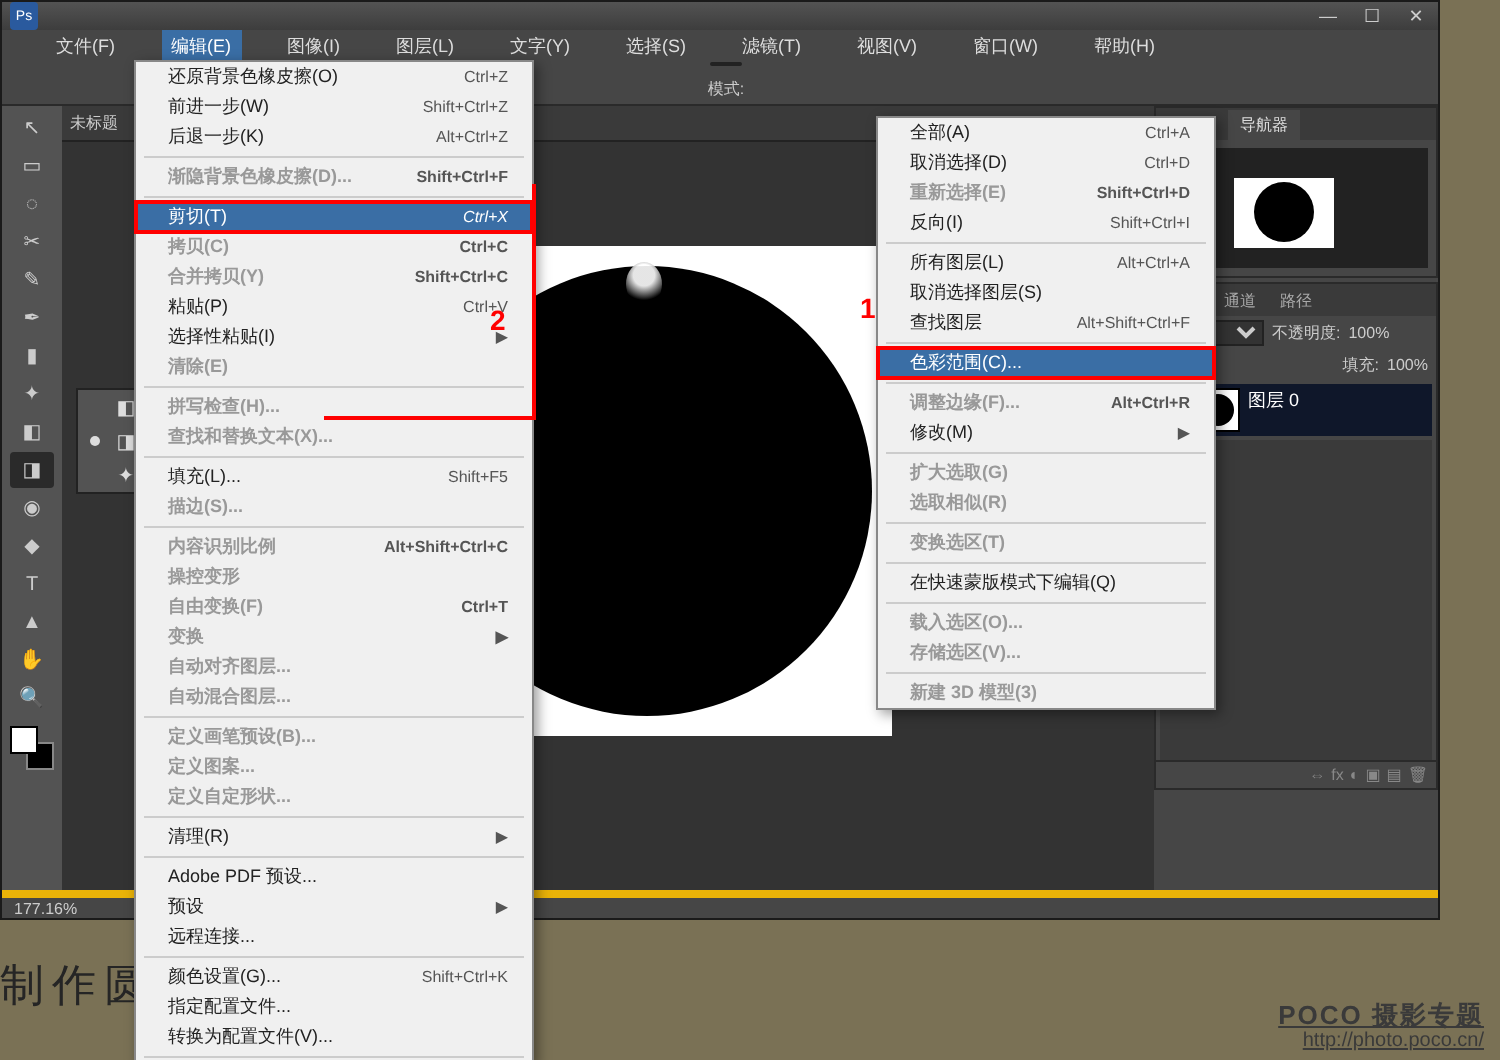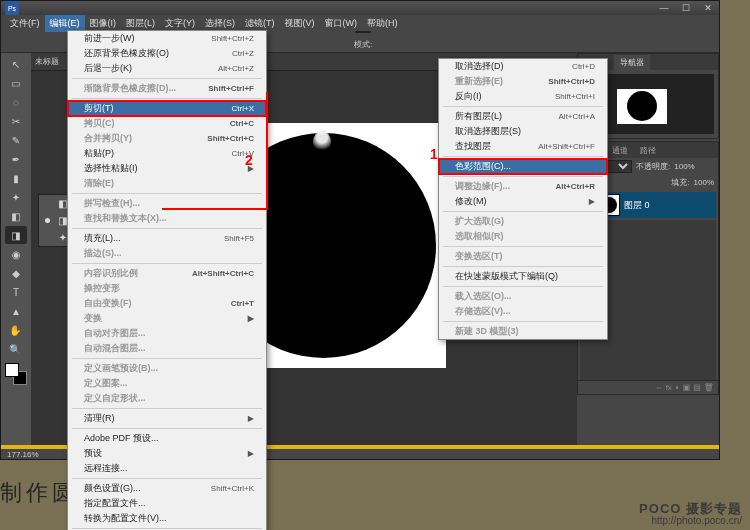--- a/index.html
+++ b/index.html
@@ -3,21 +3,21 @@
 <meta charset="utf-8">
 <style>
   * { margin: 0; padding: 0; box-sizing: border-box; font-family: "Microsoft YaHei", sans-serif; }
   body { background: #7a7155; width: 750px; height: 530px; position: relative; overflow: hidden; }
   .app { position: absolute; top: 0; left: 0; width: 720px; height: 460px; background: #464646; border: 1px solid #1a1a1a; }
   .titlebar { height: 14px; background: linear-gradient(#535353,#3d3d3d); display: flex; align-items: center; font-size: 8px; color: #ccc; }
   .titlebar .logo { width: 14px; height: 14px; background: #2a5a9e; border-radius: 2px; margin: 0 4px; display: flex; align-items: center; justify-content: center; font-size: 7px; color: #fff; }
   .titlebar .spacer { flex: 1; }
   .titlebar .winbtn { width: 22px; height: 12px; display: flex; align-items: center; justify-content: center; color: #ccc; font-size: 9px; }
   .menubar { height: 16px; background: #464646; display: flex; align-items: center; padding-left: 4px; }
-  .menubar .mi { font-size: 9px; color: #ddd; padding: 2px 5px; cursor: default; }
+  .menubar .mi { font-size: 9px; color: #ddd; padding: 2px 5px; cursor: default; margin-left: 18px; }
   .menubar .mi.active { background: #3a6ea5; color: #fff; }
   .optbar { height: 22px; background: #464646; border-bottom: 1px solid #2a2a2a; display: flex; align-items: center; font-size: 8px; color: #ccc; gap: 6px; padding-left: 6px; flex-direction: column; }
   .optbar .swatch { width: 16px; height: 16px; border: 1px solid #222; background: #333; border-radius: 2px; }
   .optbar .pct { display: flex; align-items: center; gap: 2px; }
   .optbar .chk { display: flex; align-items: center; gap: 2px; }
   .optbar .box { width: 9px; height: 9px; border: 1px solid #888; background: #333; }
   .toolbar { position: absolute; left: 0; top: 52px; width: 30px; bottom: 14px; background: #535353; display: flex; flex-direction: column; align-items: center; padding-top: 2px; gap: 1px; }
   .toolbar .tool { width: 22px; height: 18px; display: flex; align-items: center; justify-content: center; color: #ccc; font-size: 10px; border-radius: 2px; cursor: pointer; }
   .toolbar .tool.active { background: #2a2a2a; }
   .toolbar .colors { margin-top: 4px; width: 22px; height: 22px; position: relative; }
@@ -31,52 +31,52 @@
   .right-panels { position: absolute; right: 0; top: 52px; width: 142px; bottom: 6px; background: #464646; display: flex; flex-direction: column; }
   .panel { background: #464646; border: 1px solid #2a2a2a; margin-bottom: 2px; }
   .panel-tabs { display: flex; height: 16px; background: #3a3a3a; font-size: 8px; color: #aaa; align-items: center; }
   .panel-tabs .pt { padding: 2px 6px; }
   .panel-tabs .pt.active { background: #464646; color: #ddd; }
   .nav-panel .preview { height: 60px; background: #222; margin: 4px; position: relative; }
   .nav-panel .preview .mini { position: absolute; top: 15px; left: 35px; width: 50px; height: 35px; background: #fff; }
   .nav-panel .preview .mini .mc { width: 30px; height: 30px; background: #000; border-radius: 50%; margin: 2px auto; }
   .layers-panel .row { display: flex; align-items: center; font-size: 8px; color: #ccc; padding: 2px 4px; gap: 4px; }
   .layers-panel select, .layers-panel input { background: #333; color: #ccc; border: 1px solid #222; font-size: 8px; height: 13px; }
-  .layers-panel .layer { display: flex; align-items: center; background: #0c4a6e; height: 26px; padding: 2px; gap: 4px; font-size: 9px; color: #fff; margin: 2px; }
+  .layers-panel .layer { display: flex; align-items: flex-start; background: #0f172a; height: 26px; padding: 2px; gap: 4px; font-size: 9px; color: #fff; margin: 2px; }
   .layers-panel .eye { width: 12px; height: 12px; display: flex; align-items: center; justify-content: center; font-size: 9px; }
   .layers-panel .thumb { width: 22px; height: 22px; background: #fff; border: 1px solid #000; display: flex; align-items: center; justify-content: center; }
   .layers-panel .thumb .tc { width: 16px; height: 16px; background: #000; border-radius: 50%; }
   .layers-panel .bottom-icons { display: flex; justify-content: flex-end; gap: 3px; padding: 2px 4px; font-size: 8px; color: #888; border-top: 1px solid #2a2a2a; }
   .statusbar { position: absolute; left: 0; bottom: 0; right: 0; height: 14px; background: #464646; border-top: 4px solid #eab308; font-size: 8px; color: #ccc; display: flex; align-items: center; padding-left: 6px; }
 
   
   .dropdown { position: absolute; background: #f0f0f0; border: 1px solid #888; box-shadow: 2px 2px 6px rgba(0,0,0,0.4); font-size: 9px; color: #222; z-index: 100; }
   .dropdown .item { display: flex; justify-content: space-between; align-items: center; padding: 2px 12px 2px 16px; height: 15px; white-space: nowrap; cursor: default; }
   .dropdown .item.disabled { color: #999; font-weight: bold; }
   .dropdown .item.hl { background: #3a6ea5; color: #fff; }
   .dropdown .item.redbox { outline: 2px solid #ff0000; outline-offset: -1px; }
   .dropdown .sep { height: 1px; background: #ccc; margin: 2px 4px; }
   .dropdown .arrow { font-size: 8px; color: #555; }
   .shortcut { color: #555; margin-left: 20px; font-size: 8px; }
-  .item.hl .shortcut { color: #fff; }
+  .item.hl .shortcut { color: #fff; font-style: italic; }
 
   
   .flyout { position: absolute; background: #535353; border: 1px solid #222; z-index: 90; font-size: 10px; color: #ddd; }
   .flyout .fi { display: flex; align-items: center; padding: 3px 14px 3px 6px; gap: 6px; height: 17px; }
   .flyout .fi .dot { width: 5px; height: 5px; background: transparent; border-radius: 50%; }
   .flyout .fi.sel .dot { background: #ddd; }
   .flyout .fi .key { margin-left: auto; color: #aaa; }
   .flyout .fi .fic { width: 14px; text-align: center; }
 
   
   .redline { position: absolute; border: 1px solid #ff0000; z-index: 200; pointer-events: none; }
   .redlabel { position: absolute; color: #ff0000; font-size: 14px; font-weight: bold; z-index: 201; }
 
   .caption { position: absolute; bottom: 22px; left: 0; width: 720px; text-align: left; font-size: 22px; color: #252525; letter-spacing: 4px; }
-  .watermark { position: absolute; bottom: 4px; right: 8px; font-size: 10px; color: #3a3a3a; text-align: right; line-height: 11px; }
+  .watermark { position: absolute; bottom: 4px; right: 8px; font-size: 10px; color: #3a3a3a; text-align: right; line-height: 11px; text-decoration: underline; }
   .watermark b { font-size: 13px; letter-spacing: 1px; }
 </style>
 </head>
 <body>
 
 <div class="app">
   <div class="titlebar">
     <div class="logo">Ps</div>
     <div class="spacer"></div>
     <div class="winbtn">—</div>
@@ -199,26 +199,26 @@
     </div>
   </div>
 
   <div class="statusbar">
     <span>177.16%</span>
   </div>
 </div>
 
 <div class="dropdown" id="edit-menu" style="left:67px;top:30px;width:200px">
     <div class="item">
+      <span>还原背景色橡皮擦(O)</span>
+      <span class="shortcut">Ctrl+Z</span>
+    </div>
+    <div class="item">
       <span>前进一步(W)</span>
       <span class="shortcut">Shift+Ctrl+Z</span>
-    </div>
-    <div class="item">
-      <span>还原背景色橡皮擦(O)</span>
-      <span class="shortcut">Ctrl+Z</span>
     </div>
     <div class="item">
       <span>后退一步(K)</span>
       <span class="shortcut">Alt+Ctrl+Z</span>
     </div>
     <div class="sep"></div>
     <div class="item disabled">
       <span>渐隐背景色橡皮擦(D)...</span>
       <span class="shortcut">Shift+Ctrl+F</span>
     </div>
@@ -317,20 +317,24 @@
     <div class="item">
       <span>指定配置文件...</span>
     </div>
     <div class="item">
       <span>转换为配置文件(V)...</span>
     </div>
     <div class="sep"></div>
   </div>
 
 <div class="dropdown" id="select-menu" style="left:438px;top:58px;width:170px">
+    <div class="item">
+      <span>全部(A)</span>
+      <span class="shortcut">Ctrl+A</span>
+    </div>
     <div class="item">
       <span>取消选择(D)</span>
       <span class="shortcut">Ctrl+D</span>
     </div>
     <div class="item disabled">
       <span>重新选择(E)</span>
       <span class="shortcut">Shift+Ctrl+D</span>
     </div>
     <div class="item">
       <span>反向(I)</span>

